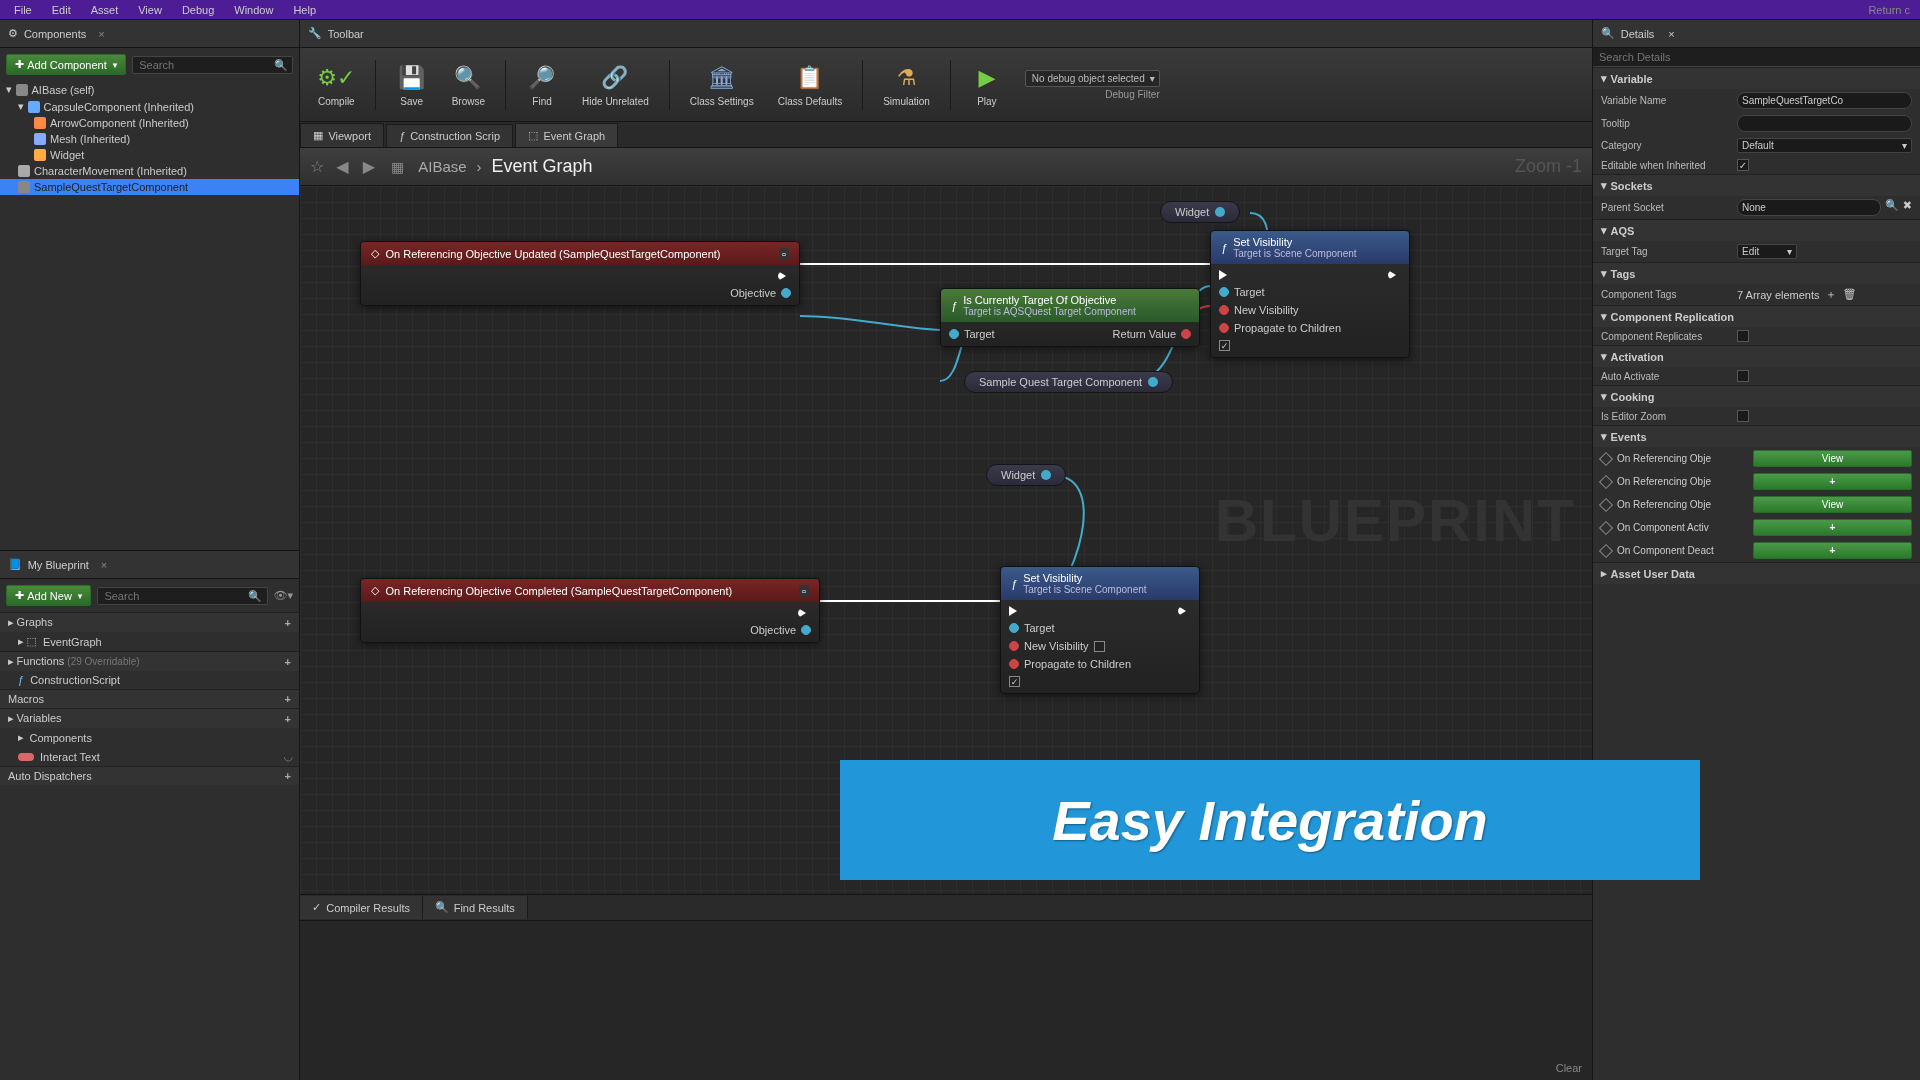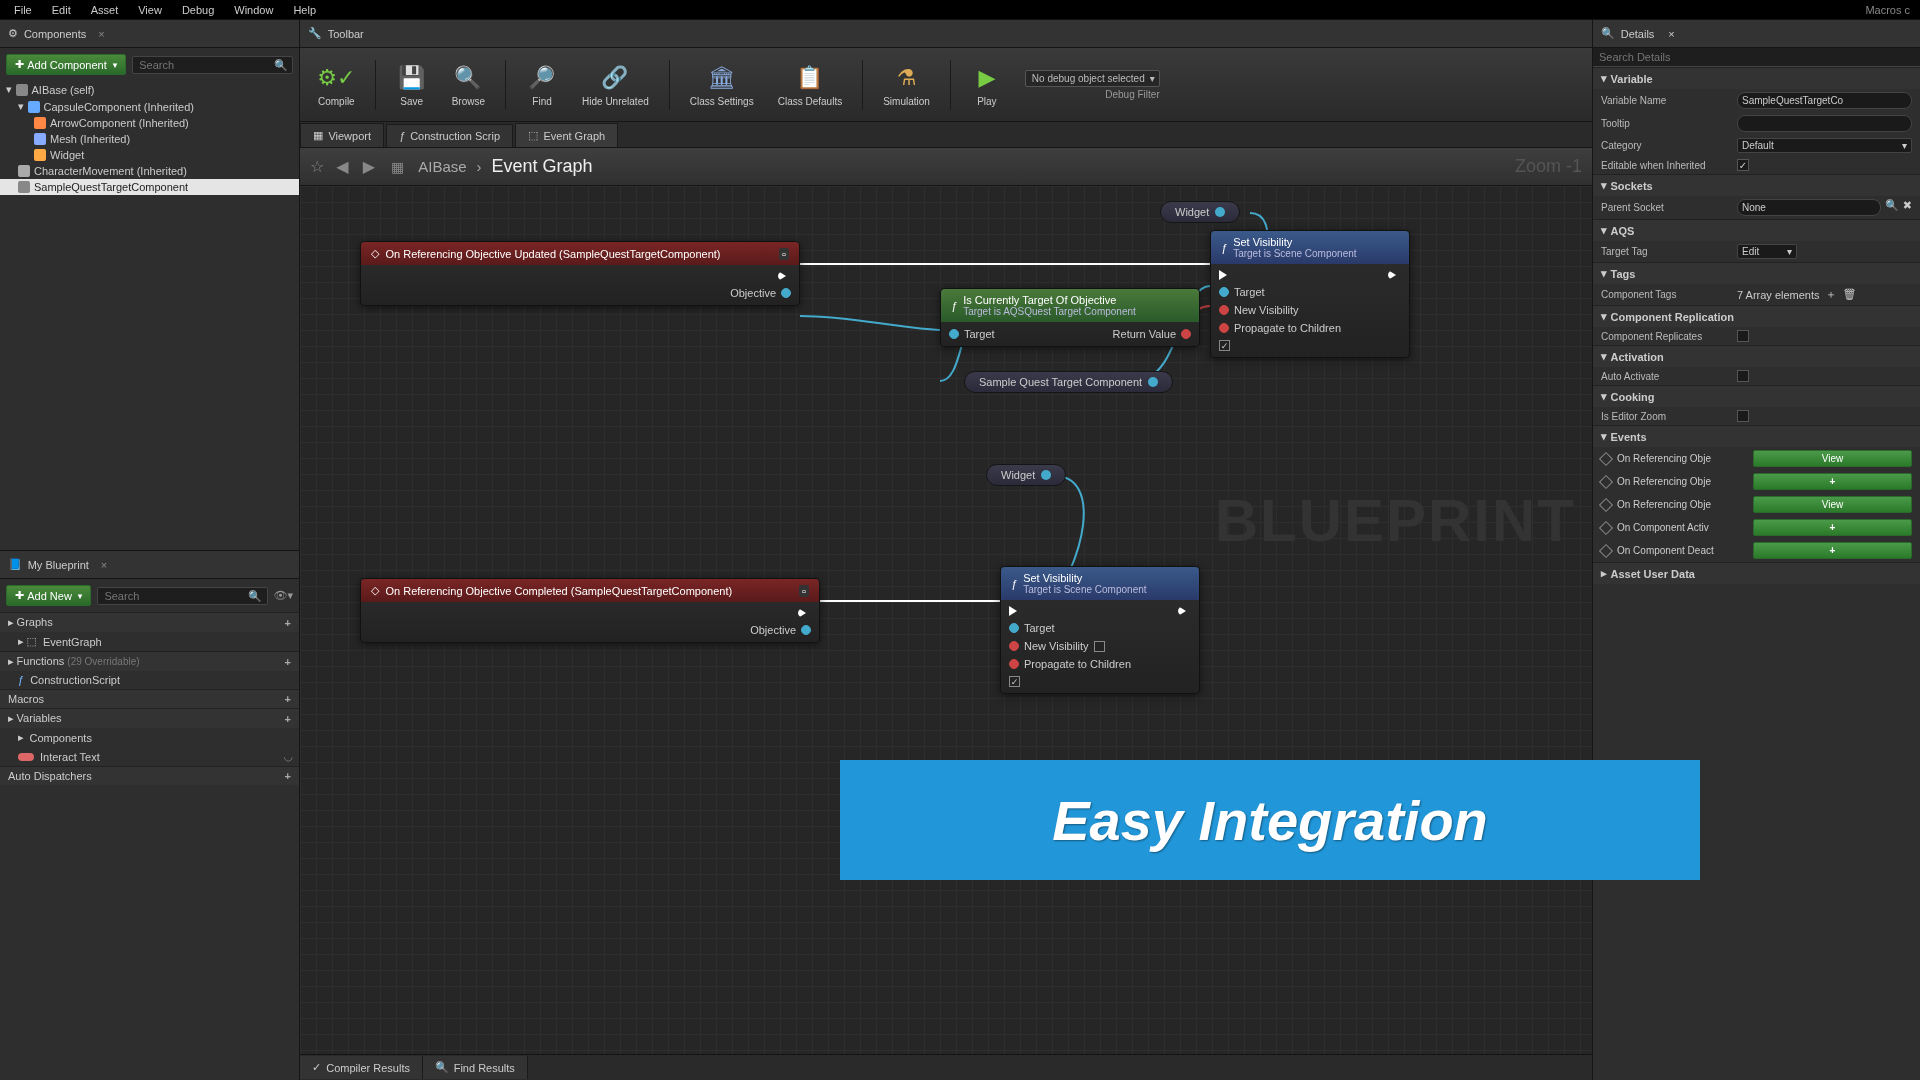--- a/index.html
+++ b/index.html
@@ -1,32 +1,32 @@
 <!DOCTYPE html>
 <html><head>
 <meta charset="utf-8">
 <style>
 *{box-sizing:border-box;margin:0;padding:0;font-family:"Segoe UI",Tahoma,sans-serif;user-select:none}
 body{background:#1a1a1a;color:#ccc;font-size:11px;width:1920px;height:1080px;overflow:hidden}
-.menubar{height:20px;background:#000000;display:flex;align-items:center;padding:0 4px;border-bottom:1px solid #111}
+.menubar{height:20px;background:#4c1d95;display:flex;align-items:center;padding:0 4px;border-bottom:1px solid #111}
 .menubar .item{padding:2px 10px;cursor:pointer}
 .menubar .right{margin-left:auto;padding-right:6px;color:#888}
 .main{display:flex;height:1060px}
 .left-col{width:300px;display:flex;flex-direction:column;background:#2e2e2e;border-right:1px solid #151515}
 .panel-tab{height:28px;background:#333;border-bottom:1px solid #151515;display:flex;align-items:center;padding:0 8px;gap:6px}
 .panel-tab .close{margin-left:6px;color:#888}
 .addbar{display:flex;align-items:center;gap:6px;padding:6px;background:#2e2e2e}
 .btn-add{background:linear-gradient(#4a8a3a,#2a6a2a);border:1px solid #2a6a2a;color:#fff;padding:3px 8px;border-radius:2px;font-size:11px;display:flex;align-items:center;gap:3px}
 .btn-add::after{content:"▾";font-size:9px;margin-left:3px}
 .searchbox{flex:1;background:#1e1e1e;border:1px solid #444;border-radius:2px;padding:2px 18px 2px 6px;color:#ccc;position:relative}
 .searchbox input{background:none;border:none;color:#ccc;width:100%;outline:none;font-size:11px}
 .searchbox .mag{position:absolute;right:4px;top:2px;color:#888}
 .tree{flex:1;overflow:auto;font-size:11px}
 .tree-row{display:flex;align-items:center;padding:2px 6px;gap:4px;white-space:nowrap}
-.tree-row.sel{background:#e5e5e5;color:#222}
+.tree-row.sel{background:#3b82f6;color:#222}
 .tree-indent1{padding-left:18px}.tree-indent2{padding-left:34px}
 .ticon{width:12px;height:12px;display:inline-block;background:#888;border-radius:2px}
 .myblue-panel{height:50%;display:flex;flex-direction:column;border-top:1px solid #151515}
 .cat-row{display:flex;align-items:center;justify-content:space-between;padding:3px 8px;background:#333;border-top:1px solid #222}
 .cat-row .plus{color:#aaa;font-weight:bold;cursor:pointer}
 .cat-sub{padding:3px 6px 3px 18px;display:flex;align-items:center;gap:6px}
 .pill{width:16px;height:8px;border-radius:4px;background:#c44;display:inline-block}
 .center-col{flex:1;display:flex;flex-direction:column;background:#262626}
 .toolbar-tab{height:28px;background:#333;border-bottom:1px solid #151515;display:flex;align-items:center;padding:0 8px;gap:6px}
 .toolbar{height:74px;background:linear-gradient(#3a3a3a,#2a2a2a);display:flex;align-items:center;padding:0 10px;gap:8px;border-bottom:1px solid #151515}
@@ -98,21 +98,21 @@
 <body>
 
 <div class="menubar">
   <span class="item">File</span>
   <span class="item">Edit</span>
   <span class="item">Asset</span>
   <span class="item">View</span>
   <span class="item">Debug</span>
   <span class="item">Window</span>
   <span class="item">Help</span>
-  <span class="right">Macros c</span>
+  <span class="right">Return c</span>
 </div>
 
 <div class="main">
 
   <div class="left-col">
     <div class="panel-tab">
       <span>⚙</span>
       <span>Components</span>
       <span class="close">×</span>
     </div>
@@ -461,20 +461,23 @@
     <div class="results-tabs">
       <div class="rtab">
           <span>✓</span>
           <span>Compiler Results</span>
         </div>
       <div class="rtab">
           <span>🔍</span>
           <span>Find Results</span>
         </div>
     </div>
+    <div class="results-body">
+      <span class="clear-link">Clear</span>
+    </div>
   </div>
 
   <div class="right-col">
     <div class="right-tab">
       <span>🔍</span>
       <span>Details</span>
       <span class="close" style="margin-left:8px">×</span>
     </div>
     <div class="detail-search"><input placeholder="Search Details" style=""></div>
     <div class="details-body">

